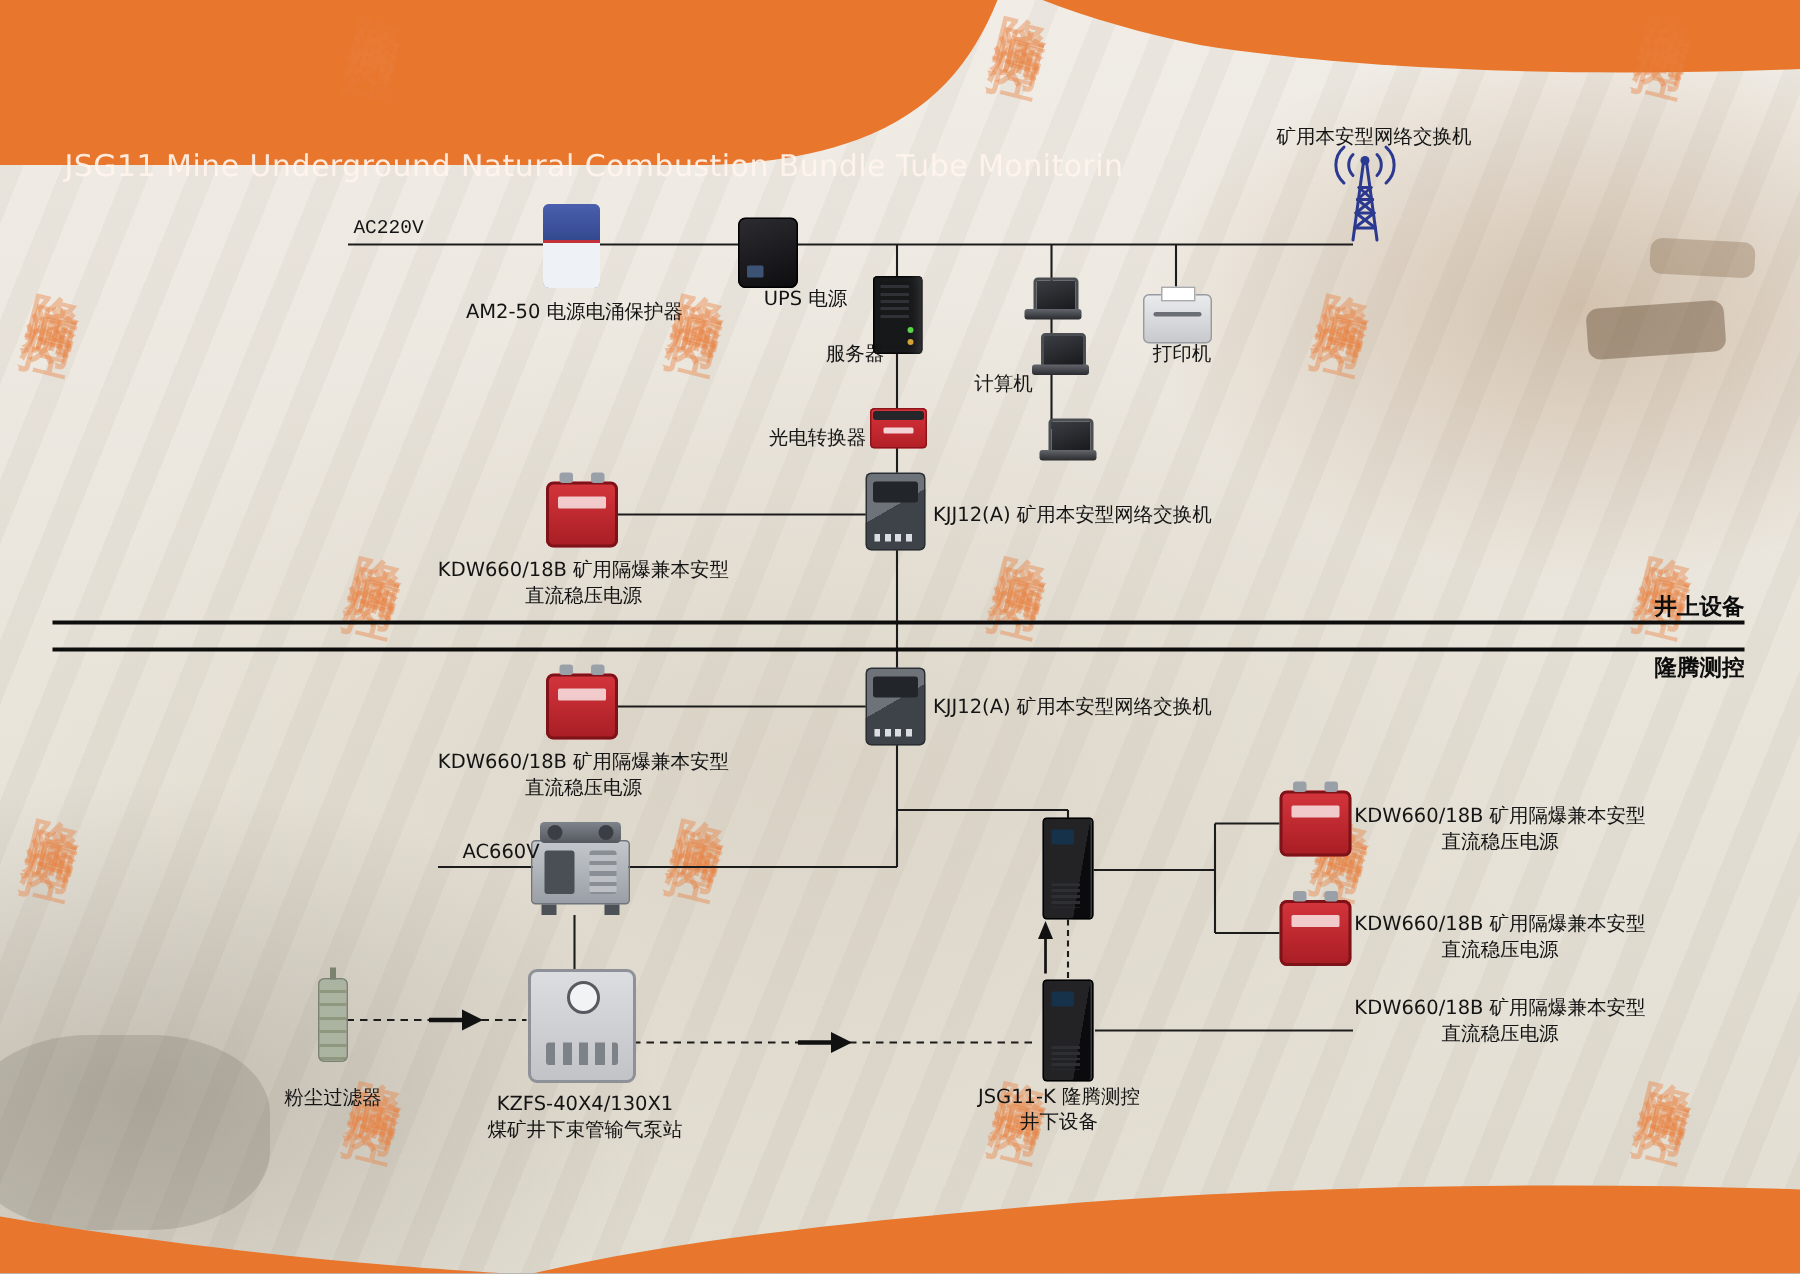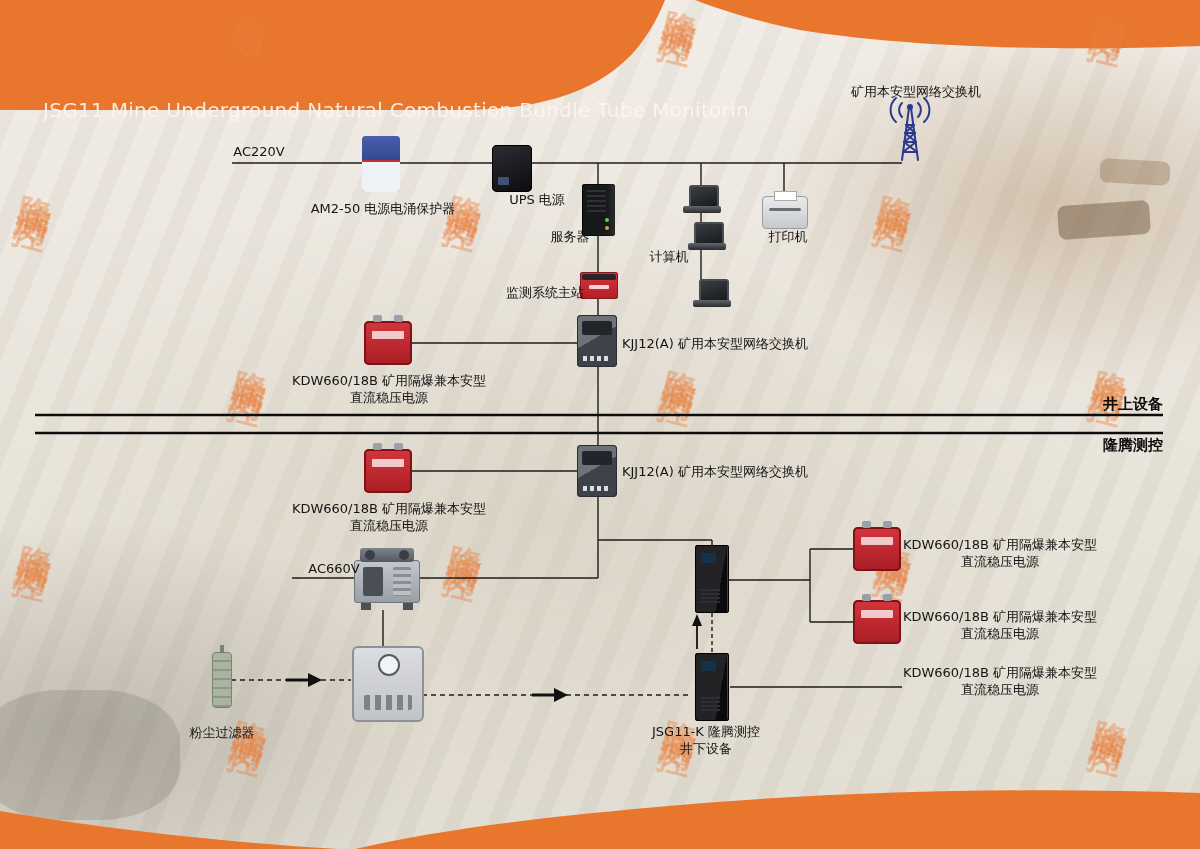--- a/index.html
+++ b/index.html
@@ -254,28 +254,28 @@
   <div class="dev qjz" style="left:354px;top:548px;">
     <div class="qjz-body"></div>
     <div class="qjz-top"></div>
     <div class="qjz-feet"></div>
   </div>
 
   <div class="dev pump" style="left:352px;top:646px;width:68px;height:72px;"></div>
 
   <div class="dev filter" style="left:212px;top:652px;width:18px;height:54px;"></div>
 
-  <div class="lbl ctr" style="left:259px;top:143px;">AC220V</div>
+  <div class="lbl ctr" style="left:259px;top:143px;font-family:Liberation Mono, monospace;">AC220V</div>
   <div class="lbl ctr" style="left:383px;top:200px;">AM2-50 电源电涌保护器</div>
   <div class="lbl ctr" style="left:537px;top:191px;">UPS 电源</div>
   <div class="lbl ctr" style="left:570px;top:228px;">服务器</div>
   <div class="lbl ctr" style="left:669px;top:248px;">计算机</div>
   <div class="lbl ctr" style="left:788px;top:228px;">打印机</div>
   <div class="lbl ctr" style="left:916px;top:83px;">矿用本安型网络交换机</div>
-  <div class="lbl ctr" style="left:545px;top:284px;">监测系统主站</div>
+  <div class="lbl ctr" style="left:545px;top:284px;">光电转换器</div>
   <div class="lbl" style="left:622px;top:335px;">KJJ12(A) 矿用本安型网络交换机</div>
   <div class="lbl" style="left:622px;top:463px;">KJJ12(A) 矿用本安型网络交换机</div>
 
   <div class="lbl ctr" style="left:389px;top:372px;">
     <div>KDW660/18B 矿用隔爆兼本安型</div>
     <div>直流稳压电源</div>
   </div>
   <div class="lbl ctr" style="left:389px;top:500px;">
     <div>KDW660/18B 矿用隔爆兼本安型</div>
     <div>直流稳压电源</div>
@@ -295,20 +295,24 @@
 
   <div class="lbl zone" style="right:37px;top:396px;">井上设备</div>
   <div class="lbl zone" style="right:37px;top:437px;">隆腾测控</div>
 
 
   <div class="lbl ctr" style="left:319px;top:560px;margin-left:15px;">AC660V</div>
 
 
   <div class="lbl ctr" style="left:222px;top:724px;">粉尘过滤器</div>
 
+  <div class="lbl ctr" style="left:390px;top:728px;">
+    <div>KZFS-40X4/130X1</div>
+    <div>煤矿井下束管输气泵站</div>
+  </div>
 
   <div class="lbl ctr" style="left:706px;top:723px;">
     <div>JSG11-K 隆腾测控</div>
     <div>井下设备</div>
   </div>
 
   <div class="h-sub">JSG11 Mine Underground Natural Combustion Bundle Tube Monitorin</div>
 
 </div>
 

